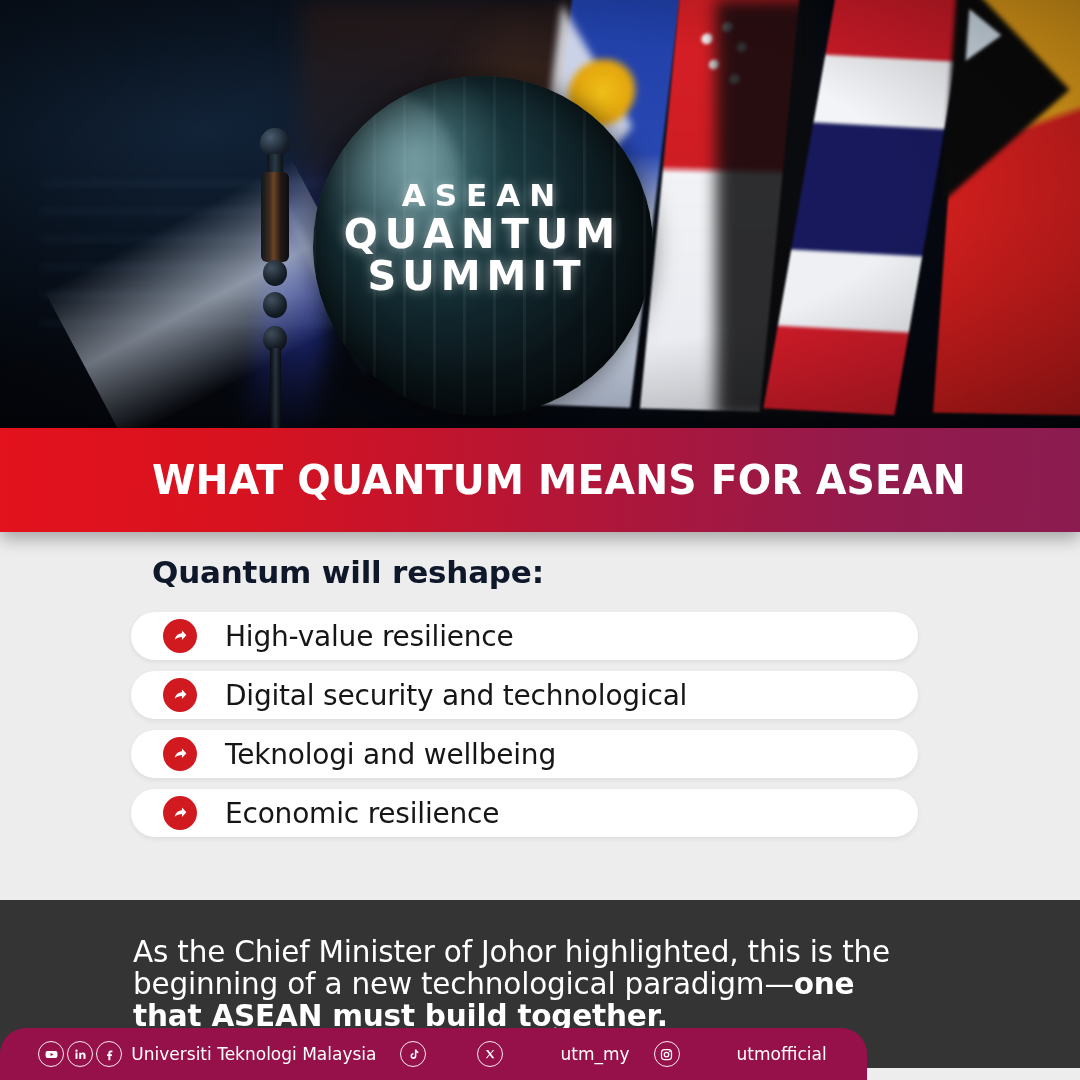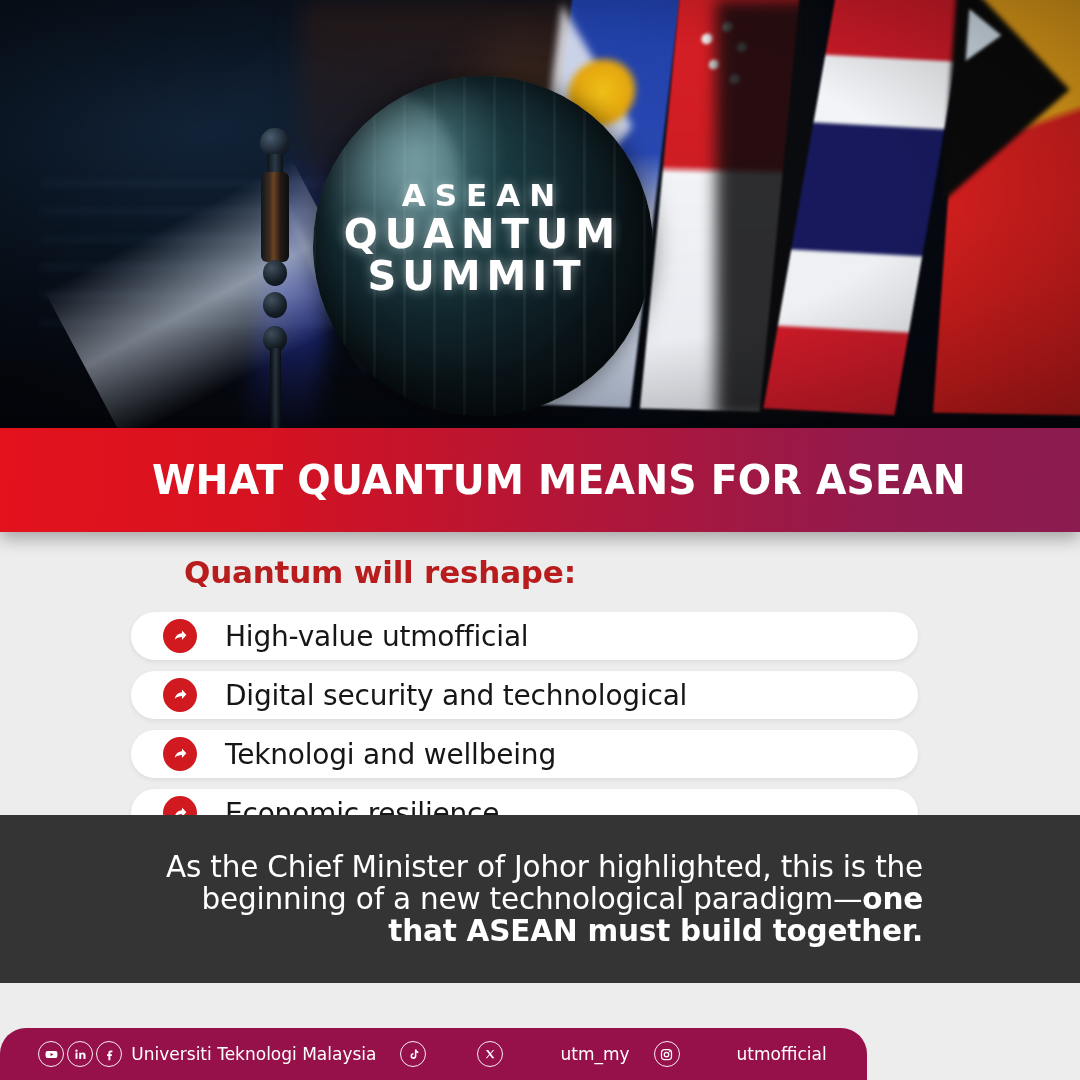--- a/index.html
+++ b/index.html
@@ -107,34 +107,34 @@
   
   .titlebar { position:absolute; left:0; top:428px; width:1080px; height:104px;
               background:linear-gradient(93deg, #e3121d 0%, #d8121f 22%, #b01639 55%, #931a4c 80%, #8b1c50 100%);
               box-shadow:0 7px 16px rgba(0,0,0,.30); z-index:5; display:flex; align-items:center; }
   .title-text { margin-left:152px; color:#fff; font-family:"DejaVu Sans", sans-serif;
                 font-weight:bold; font-size:41px; letter-spacing:.2px; white-space:nowrap;
                 transform:scaleX(.96); transform-origin:left center; }
 
   
   .listsec { position:absolute; left:0; top:532px; width:1080px; height:331px; background:#ededed; }
-  .sub-head { position:absolute; left:152px; top:22px; font-size:31px; font-weight:bold; color:#b91c1c;
-              font-family:"DejaVu Sans", sans-serif; letter-spacing:-.2px;margin-left:32px; }
+  .sub-head { position:absolute; left:152px; top:22px; font-size:31px; font-weight:bold; color:#0f172a;
+              font-family:"DejaVu Sans", sans-serif; letter-spacing:-.2px; }
   .pills { position:absolute; left:131px; top:80px; width:787px; }
   .pill { position:relative; height:48px; background:#fff; border-radius:24px;
           display:flex; align-items:center; margin-bottom:11px;
           box-shadow:0 2px 5px rgba(0,0,0,.07); }
   .pill-icon { margin-left:32px; width:34px; height:34px; border-radius:50%;
                background:#d11920; display:flex; align-items:center; justify-content:center; flex:0 0 34px; }
   .pill-icon svg { display:block; }
   .pill-label { margin-left:28px; font-size:28px; color:#161616; letter-spacing:-.2px;
                 font-family:"DejaVu Sans", sans-serif; }
 
   
-  .quote { position:absolute; left:0; top:815px; width:1080px; height:168px; background:#343434;text-align:right; }
+  .quote { position:absolute; left:0; top:900px; width:1080px; height:168px; background:#343434; }
   .quote-text { position:absolute; left:133px; top:36px; width:790px; color:#fff;
                 font-size:29.5px; line-height:1.09; letter-spacing:-.2px;
                 font-family:"DejaVu Sans", sans-serif; }
   .quote-text b { font-weight:bold; }
 
   
   .footer { position:absolute; left:0; bottom:0; width:867px; height:52px;
             background:#96104a; border-top-left-radius:26px; border-top-right-radius:26px;
             display:flex; align-items:center; justify-content:center; }
   .fgroup { display:flex; align-items:center; }
@@ -207,21 +207,21 @@
     <div class="sub-head">Quantum will reshape:</div>
 
     <div class="pills">
 
       <div class="pill">
         <div class="pill-icon">
           <svg width="18" height="18" viewBox="0 0 24 24" aria-hidden="true">
             <path d="M5 17c1.2-6 5.5-8.4 9.6-8.6V4.6L20.5 11l-5.9 6.4V13.4C11 13.6 7.6 14.6 5 17z" fill="#fff"></path>
           </svg>
         </div>
-        <div class="pill-label">High-value utmofficial</div>
+        <div class="pill-label">High-value resilience</div>
       </div>
 
       <div class="pill">
         <div class="pill-icon">
           <svg width="18" height="18" viewBox="0 0 24 24" aria-hidden="true">
             <path d="M5 17c1.2-6 5.5-8.4 9.6-8.6V4.6L20.5 11l-5.9 6.4V13.4C11 13.6 7.6 14.6 5 17z" fill="#fff"></path>
           </svg>
         </div>
         <div class="pill-label">Digital security and technological</div>
       </div>

